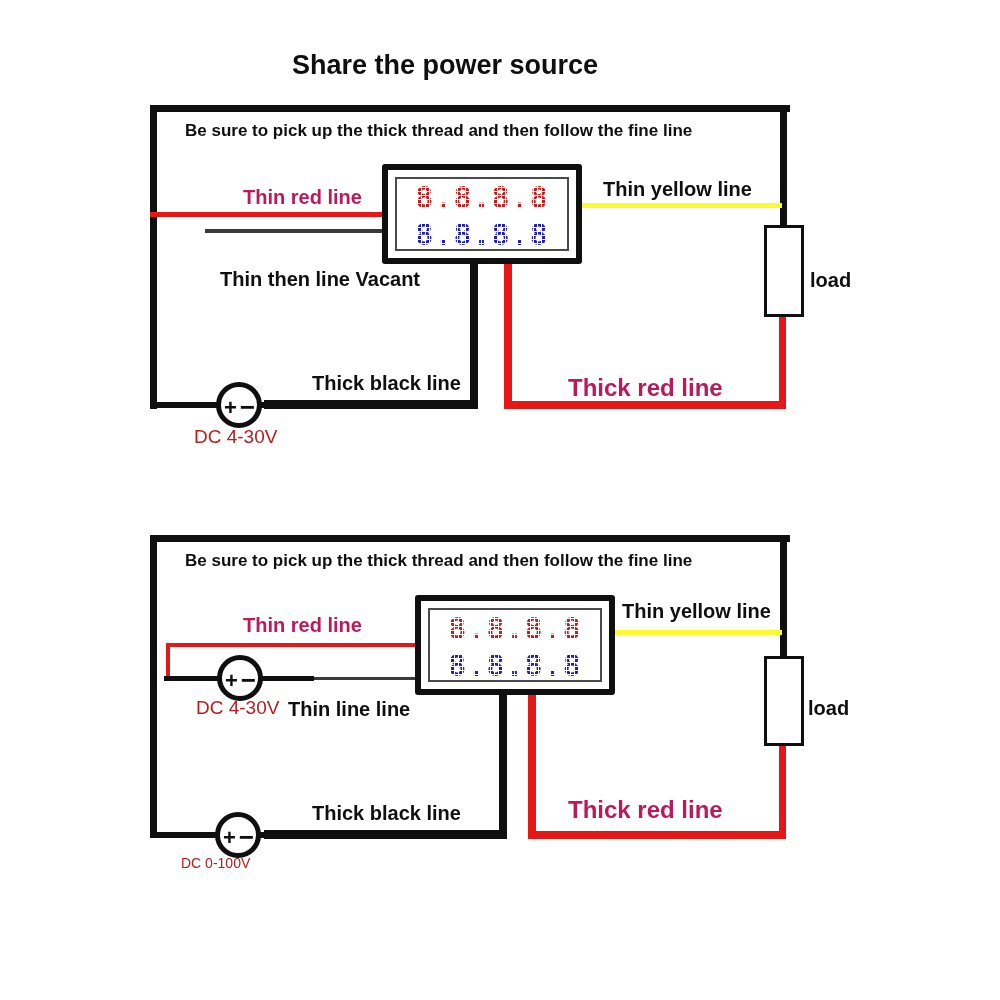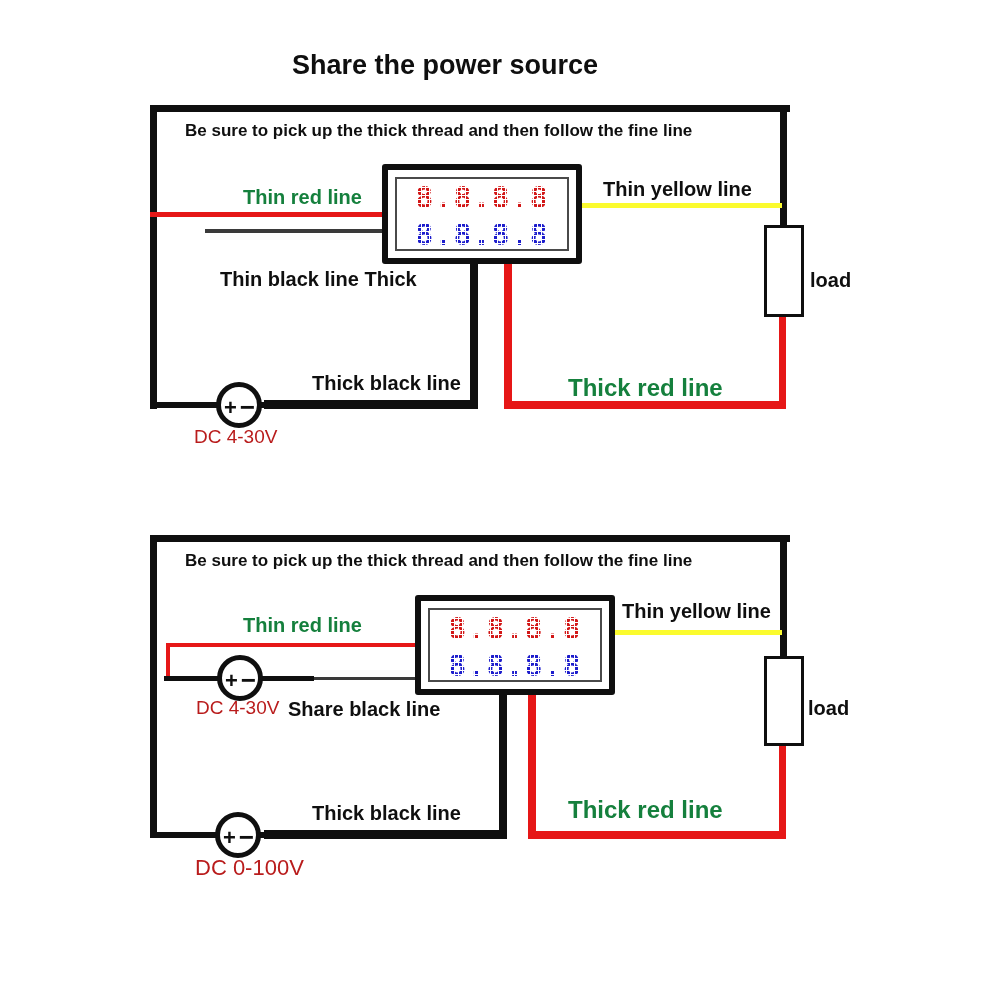--- a/index.html
+++ b/index.html
@@ -1,20 +1,20 @@
 <!DOCTYPE html>
 <html><head>
 <meta charset="utf-8">
 <style>
   html,body{margin:0;padding:0;background:#ffffff;}
   #canvas{position:relative;width:1000px;height:1000px;background:#ffffff;overflow:hidden;
           font-family:"Liberation Sans", sans-serif;color:#0f0f0f;}
   .wire{position:absolute;}
   .lbl{position:absolute;font-weight:bold;white-space:nowrap;}
-  .lbl.red{color:#15803d;}
+  .lbl.red{color:#be185d;}
   .lbl.plain{font-weight:normal;color:#b91c1c;}
   .title{position:absolute;font-weight:bold;text-align:center;white-space:nowrap;}
   .title2{font-family:"DejaVu Sans Mono", monospace;letter-spacing:2px;}
   .box-border{position:absolute;background:#0f0f0f;}
   .meter{position:absolute;width:200px;height:100px;background:#ffffff;
          border:6px solid #0f0f0f;border-radius:3px;box-sizing:border-box;}
   .meter-inner{position:absolute;left:7px;top:7px;right:7px;bottom:7px;
                border:2px solid #4a4a4a;box-sizing:border-box;background:#ffffff;}
   .digits{position:relative;text-align:center;font-family:"DejaVu Sans Mono", monospace;
           font-weight:bold;font-size:30px;line-height:37px;letter-spacing:1px;}
@@ -65,21 +65,21 @@
   <div class="lbl" style="left:810px;top:269px;font-size:20px;">load</div>
 
   <div class="battery" style="left:216px;top:382px;">
     <span class="plus">+</span>
     <span class="minus">−</span>
   </div>
   <div class="lbl plain" style="left:194px;top:426px;font-size:19px;">DC 4-30V</div>
 
   <div class="lbl red" style="left:243px;top:186px;font-size:20px;">Thin red line</div>
   <div class="lbl" style="left:603px;top:178px;font-size:20px;">Thin yellow line</div>
-  <div class="lbl" style="left:220px;top:268px;font-size:20px;">Thin black line Thick</div>
+  <div class="lbl" style="left:220px;top:268px;font-size:20px;">Thin then line Vacant</div>
   <div class="lbl" style="left:312px;top:372px;font-size:20px;">Thick black line</div>
   <div class="lbl red" style="left:568px;top:374px;font-size:24px;">Thick red line</div>
 
 
   <div class="box-border" style="left:150px;top:535px;width:640px;height:7px;"></div>
   <div class="box-border" style="left:150px;top:535px;width:7px;height:303px;"></div>
   <div class="box-border" style="left:780px;top:535px;width:7px;height:121px;"></div>
 
   <div class="lbl" style="left:185px;top:551px;font-size:17px;">Be sure to pick up the thick thread and then follow the fine line</div>
 
@@ -109,21 +109,21 @@
   <div class="battery" style="left:217px;top:655px;">
     <span class="plus">+</span>
     <span class="minus">−</span>
   </div>
   <div class="lbl plain" style="left:196px;top:697px;font-size:19px;">DC 4-30V</div>
 
   <div class="battery" style="left:215px;top:812px;">
     <span class="plus">+</span>
     <span class="minus">−</span>
   </div>
-  <div class="lbl plain" style="left:195px;top:855px;font-size:22px;">DC 0-100V</div>
+  <div class="lbl plain" style="left:181px;top:855px;font-size:14px;">DC 0-100V</div>
 
   <div class="lbl red" style="left:243px;top:614px;font-size:20px;">Thin red line</div>
   <div class="lbl" style="left:622px;top:600px;font-size:20px;">Thin yellow line</div>
-  <div class="lbl" style="left:288px;top:698px;font-size:20px;">Share black line</div>
+  <div class="lbl" style="left:288px;top:698px;font-size:20px;">Thin line line</div>
   <div class="lbl" style="left:312px;top:802px;font-size:20px;">Thick black line</div>
   <div class="lbl red" style="left:568px;top:796px;font-size:24px;">Thick red line</div>
 
 </div>
 
 </body></html>

